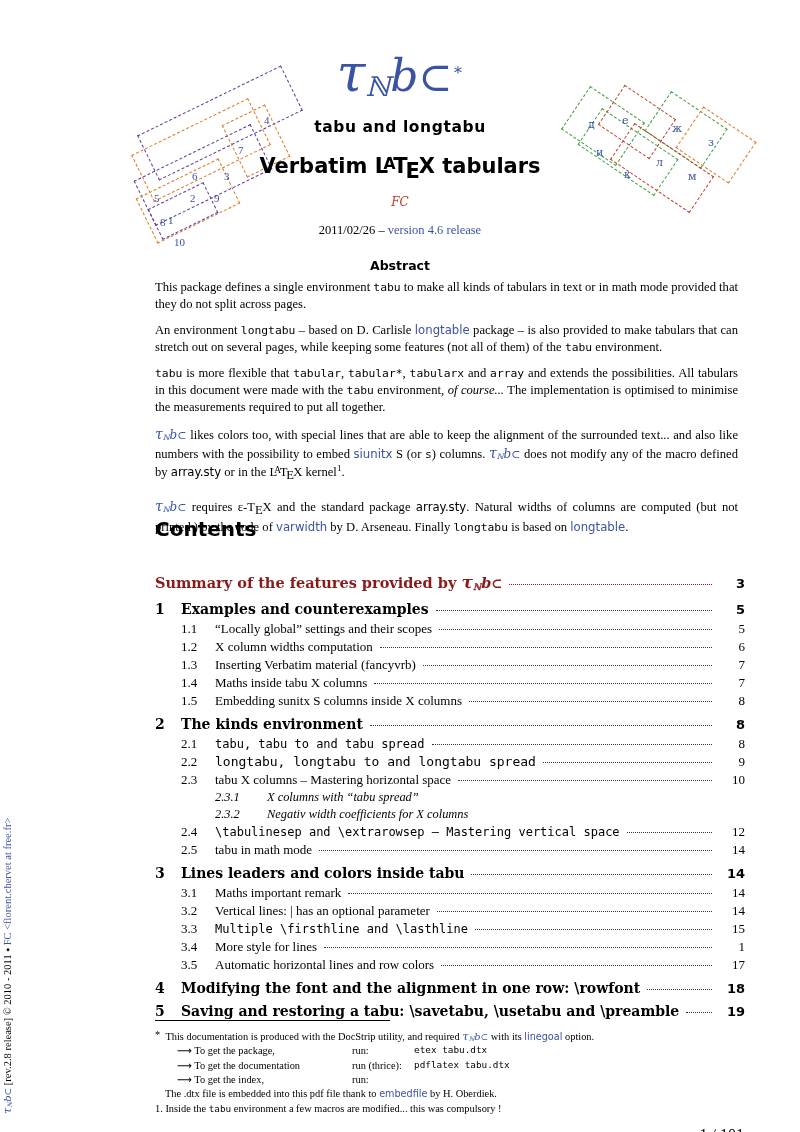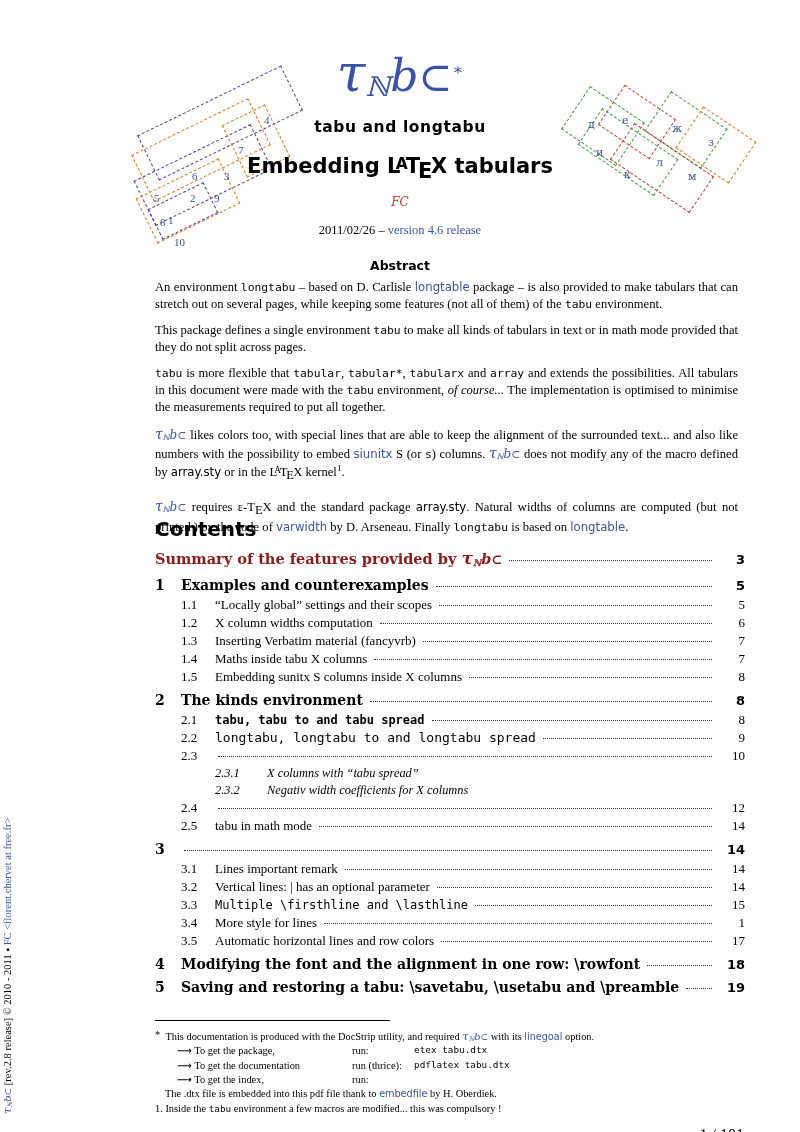--- a/index.html
+++ b/index.html
@@ -132,21 +132,21 @@
     left: 155px;
     top: 517px;
     font-family: "DejaVu Sans", sans-serif;
     font-weight: bold;
     font-size: 20px;
   }
   .toc {
     position: absolute;
     left: 155px;
     width: 590px;
-    top: 548px;
+    top: 572px;
     font-size: 13px;
   }
   .toc-row {
     display: flex;
     align-items: baseline;
     width: 100%;
     margin-bottom: 2.5px;
   }
   .toc-num {
     flex: 0 0 auto;
@@ -287,30 +287,30 @@
     <div class="dchar" style="left:148px; top:40px;">з</div>
     <div class="dchar" style="left:36px; top:50px;">и</div>
     <div class="dchar" style="left:64px; top:72px;">к</div>
     <div class="dchar" style="left:96px; top:60px;">л</div>
     <div class="dchar" style="left:128px; top:74px;">м</div>
   </div>
 
   <div class="title-block">
     <div class="maintitle-logo logo"><span class="t">τ</span><span class="n">ℕ</span><span class="b">b</span><span class="c">⊂</span><span class="star">∗</span></div>
     <div class="subtitle1">tabu  and  longtabu</div>
-    <div class="subtitle2"><span>Embedding </span><span class="latex-word"><span>L</span><span class="a">A</span><span>T</span><span class="e">E</span><span>X</span></span><span> tabulars</span></div>
+    <div class="subtitle2"><span>Verbatim </span><span class="latex-word"><span>L</span><span class="a">A</span><span>T</span><span class="e">E</span><span>X</span></span><span> tabulars</span></div>
     <div class="author">FC</div>
     <div class="dateline"><span>2011/02/26</span><span> – </span><span class="ver">version 4.6 release</span></div>
   </div>
 
   <div class="abstract-head">Abstract</div>
   <div class="abstract">
+    <p><span>This package defines a single environment </span><span class="mono">tabu</span><span> to make all kinds of tabulars in text or in math mode provided that they do not split across pages.</span></p>
+
     <p><span>An environment </span><span class="mono">longtabu</span><span> – based on D. Carlisle </span><span class="lnk sf">longtable</span><span> package – is also provided to make tabulars that can stretch out on several pages, while keeping some features (not all of them) of the </span><span class="mono">tabu</span><span> environment.</span></p>
-
-    <p><span>This package defines a single environment </span><span class="mono">tabu</span><span> to make all kinds of tabulars in text or in math mode provided that they do not split across pages.</span></p>
 
     <p><span class="mono">tabu</span><span> is more flexible that </span><span class="mono">tabular</span><span>, </span><span class="mono">tabular*</span><span>, </span><span class="mono">tabularx</span><span> and </span><span class="mono">array</span><span> and extends the possibilities. All tabulars in this document were made with the </span><span class="mono">tabu</span><span> environment, </span><span class="it">of course...</span><span> The implementation is optimised to minimise the measurements required to put all together.</span></p>
 
     <p><span class="logo logo-inline"><span class="t">τ</span><span class="n">ℕ</span><span class="b">b</span><span class="c">⊂</span></span><span> likes colors too, with special lines that are able to keep the alignment of the surrounded text... and also like numbers with the possibility to embed </span><span class="lnk sf">siunitx</span><span> S (or </span><span class="mono">s</span><span>) columns. </span><span class="logo logo-inline"><span class="t">τ</span><span class="n">ℕ</span><span class="b">b</span><span class="c">⊂</span></span><span> does not modify any of the macro defined by </span><span class="sf">array.sty</span><span> or in the </span><span class="latex-word" style="font-family:'Liberation Serif',serif;font-weight:normal;"><span>L</span><span class="a">A</span><span>T</span><span class="e">E</span><span>X</span></span><span> kernel</span><sup class="fn">1</sup><span>.</span></p>
 
     <p style="margin-top:14px;"><span class="logo logo-inline"><span class="t">τ</span><span class="n">ℕ</span><span class="b">b</span><span class="c">⊂</span></span><span> requires ε-T</span><span style="vertical-align:-0.22em;display:inline-block;">E</span><span>X and the standard package </span><span class="sf">array.sty</span><span>. Natural widths of columns are computed (but not printed ) by the code of </span><span class="lnk sf">varwidth</span><span> by D. Arseneau. Finally </span><span class="mono">longtabu</span><span> is based on </span><span class="lnk sf">longtable</span><span>.</span></p>
   </div>
 
   <div class="contents-head">Contents</div>
 
@@ -366,73 +366,76 @@
 
     <div class="toc-row lvl1">
       <span class="toc-num">2</span>
       <span class="toc-label">The kinds environment</span>
       <span class="toc-dots"></span>
       <span class="toc-page">8</span>
     </div>
 
     <div class="toc-row lvl2">
       <span class="toc-num">2.1</span>
-      <span class="toc-label mono" style="font-size:12px;font-weight:bold;">tabu, tabu to and tabu spread</span>
+      <span class="toc-label mono" style="font-size:12px;">tabu, tabu to and tabu spread</span>
       <span class="toc-dots"></span>
       <span class="toc-page">8</span>
     </div>
 
     <div class="toc-row lvl2">
       <span class="toc-num">2.2</span>
       <span class="toc-label mono" style="font-size:13px;">longtabu, longtabu to and longtabu spread</span>
       <span class="toc-dots"></span>
       <span class="toc-page">9</span>
     </div>
 
     <div class="toc-row lvl2">
       <span class="toc-num">2.3</span>
+      <span class="toc-label">tabu X columns – Mastering horizontal space</span>
       <span class="toc-dots"></span>
       <span class="toc-page">10</span>
     </div>
 
     <div class="toc-row lvl3">
       <span class="toc-num">2.3.1</span>
       <span class="toc-label">X columns with “tabu spread”</span>
 
     </div>
 
     <div class="toc-row lvl3">
       <span class="toc-num">2.3.2</span>
       <span class="toc-label">Negativ width coefficients for X columns</span>
 
     </div>
 
 
     <div class="toc-row lvl2">
       <span class="toc-num">2.4</span>
+      <span class="toc-label mono" style="font-size:12px;">\tabulinesep and \extrarowsep – Mastering vertical space</span>
       <span class="toc-dots"></span>
       <span class="toc-page">12</span>
     </div>
 
     <div class="toc-row lvl2">
       <span class="toc-num">2.5</span>
       <span class="toc-label">tabu in math mode</span>
       <span class="toc-dots"></span>
       <span class="toc-page">14</span>
     </div>
 
     <div class="toc-row lvl1">
       <span class="toc-num">3</span>
+      <span class="toc-label">Lines leaders and colors inside tabu</span>
       <span class="toc-dots"></span>
       <span class="toc-page">14</span>
     </div>
 
     <div class="toc-row lvl2">
       <span class="toc-num">3.1</span>
-      <span class="toc-label">Lines important remark</span>
+      <span class="toc-label">Maths important remark</span>
       <span class="toc-dots"></span>
       <span class="toc-page">14</span>
     </div>
 
     <div class="toc-row lvl2">
       <span class="toc-num">3.2</span>
       <span class="toc-label">Vertical lines: | has an optional parameter</span>
       <span class="toc-dots"></span>
       <span class="toc-page">14</span>
     </div>

